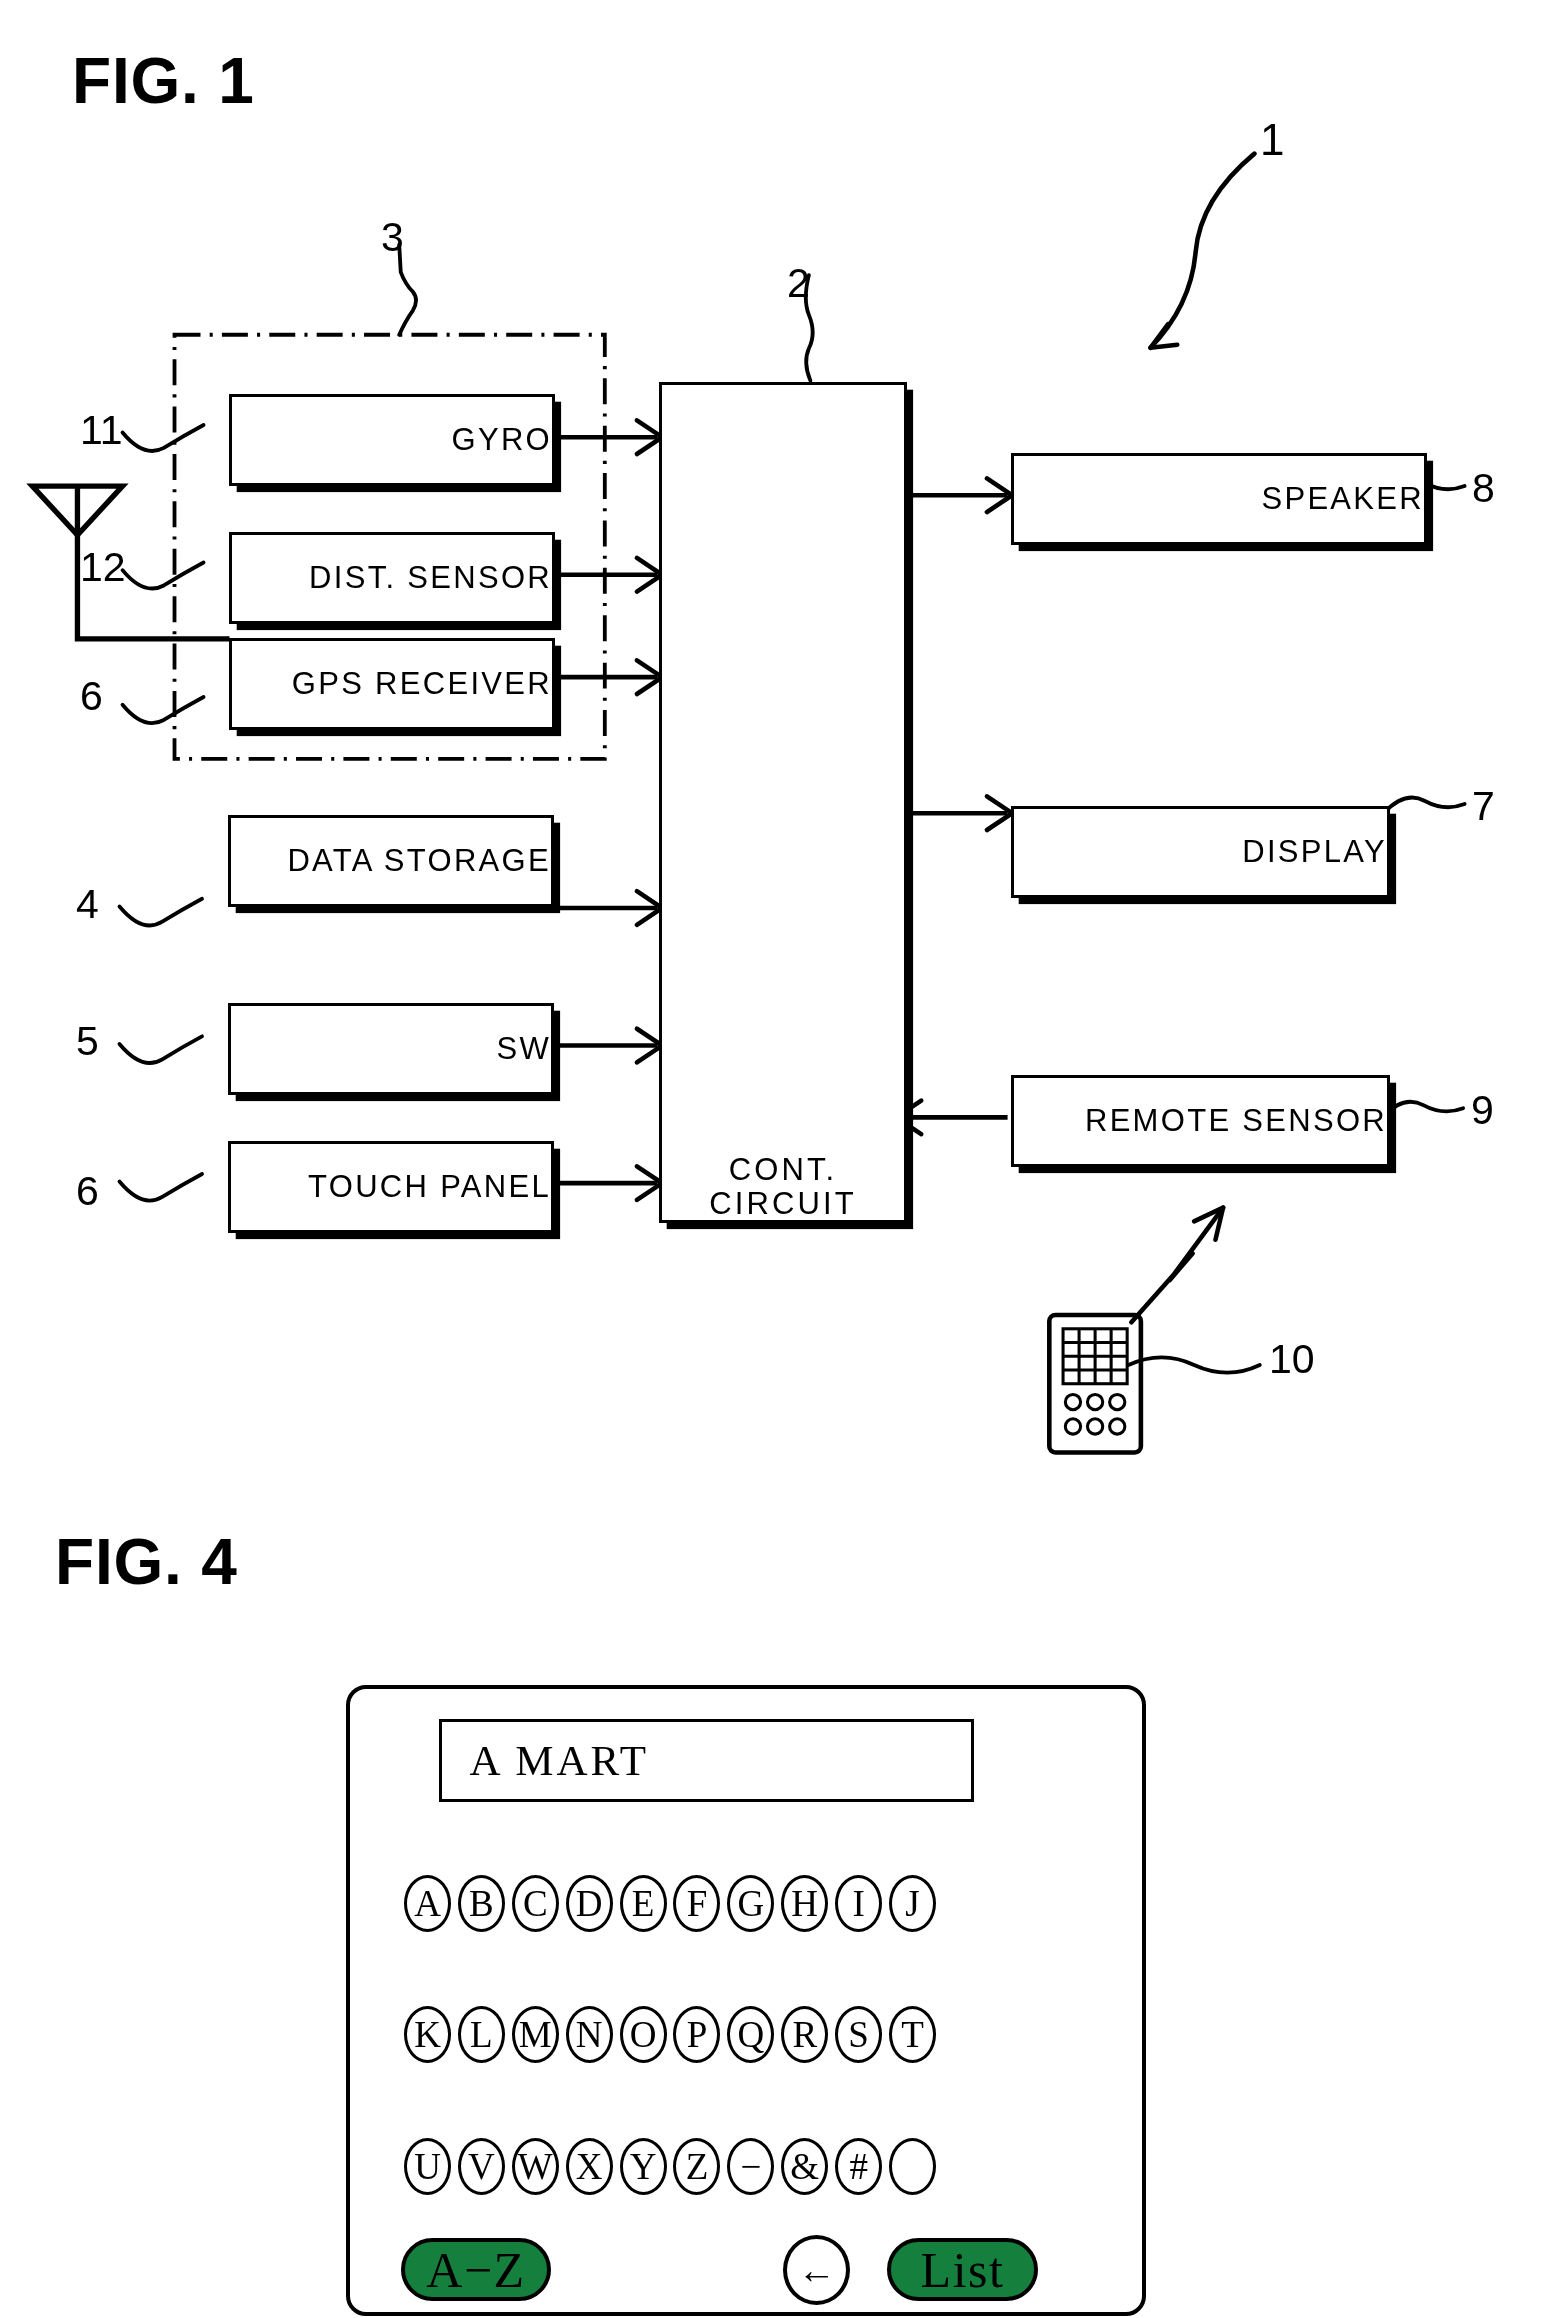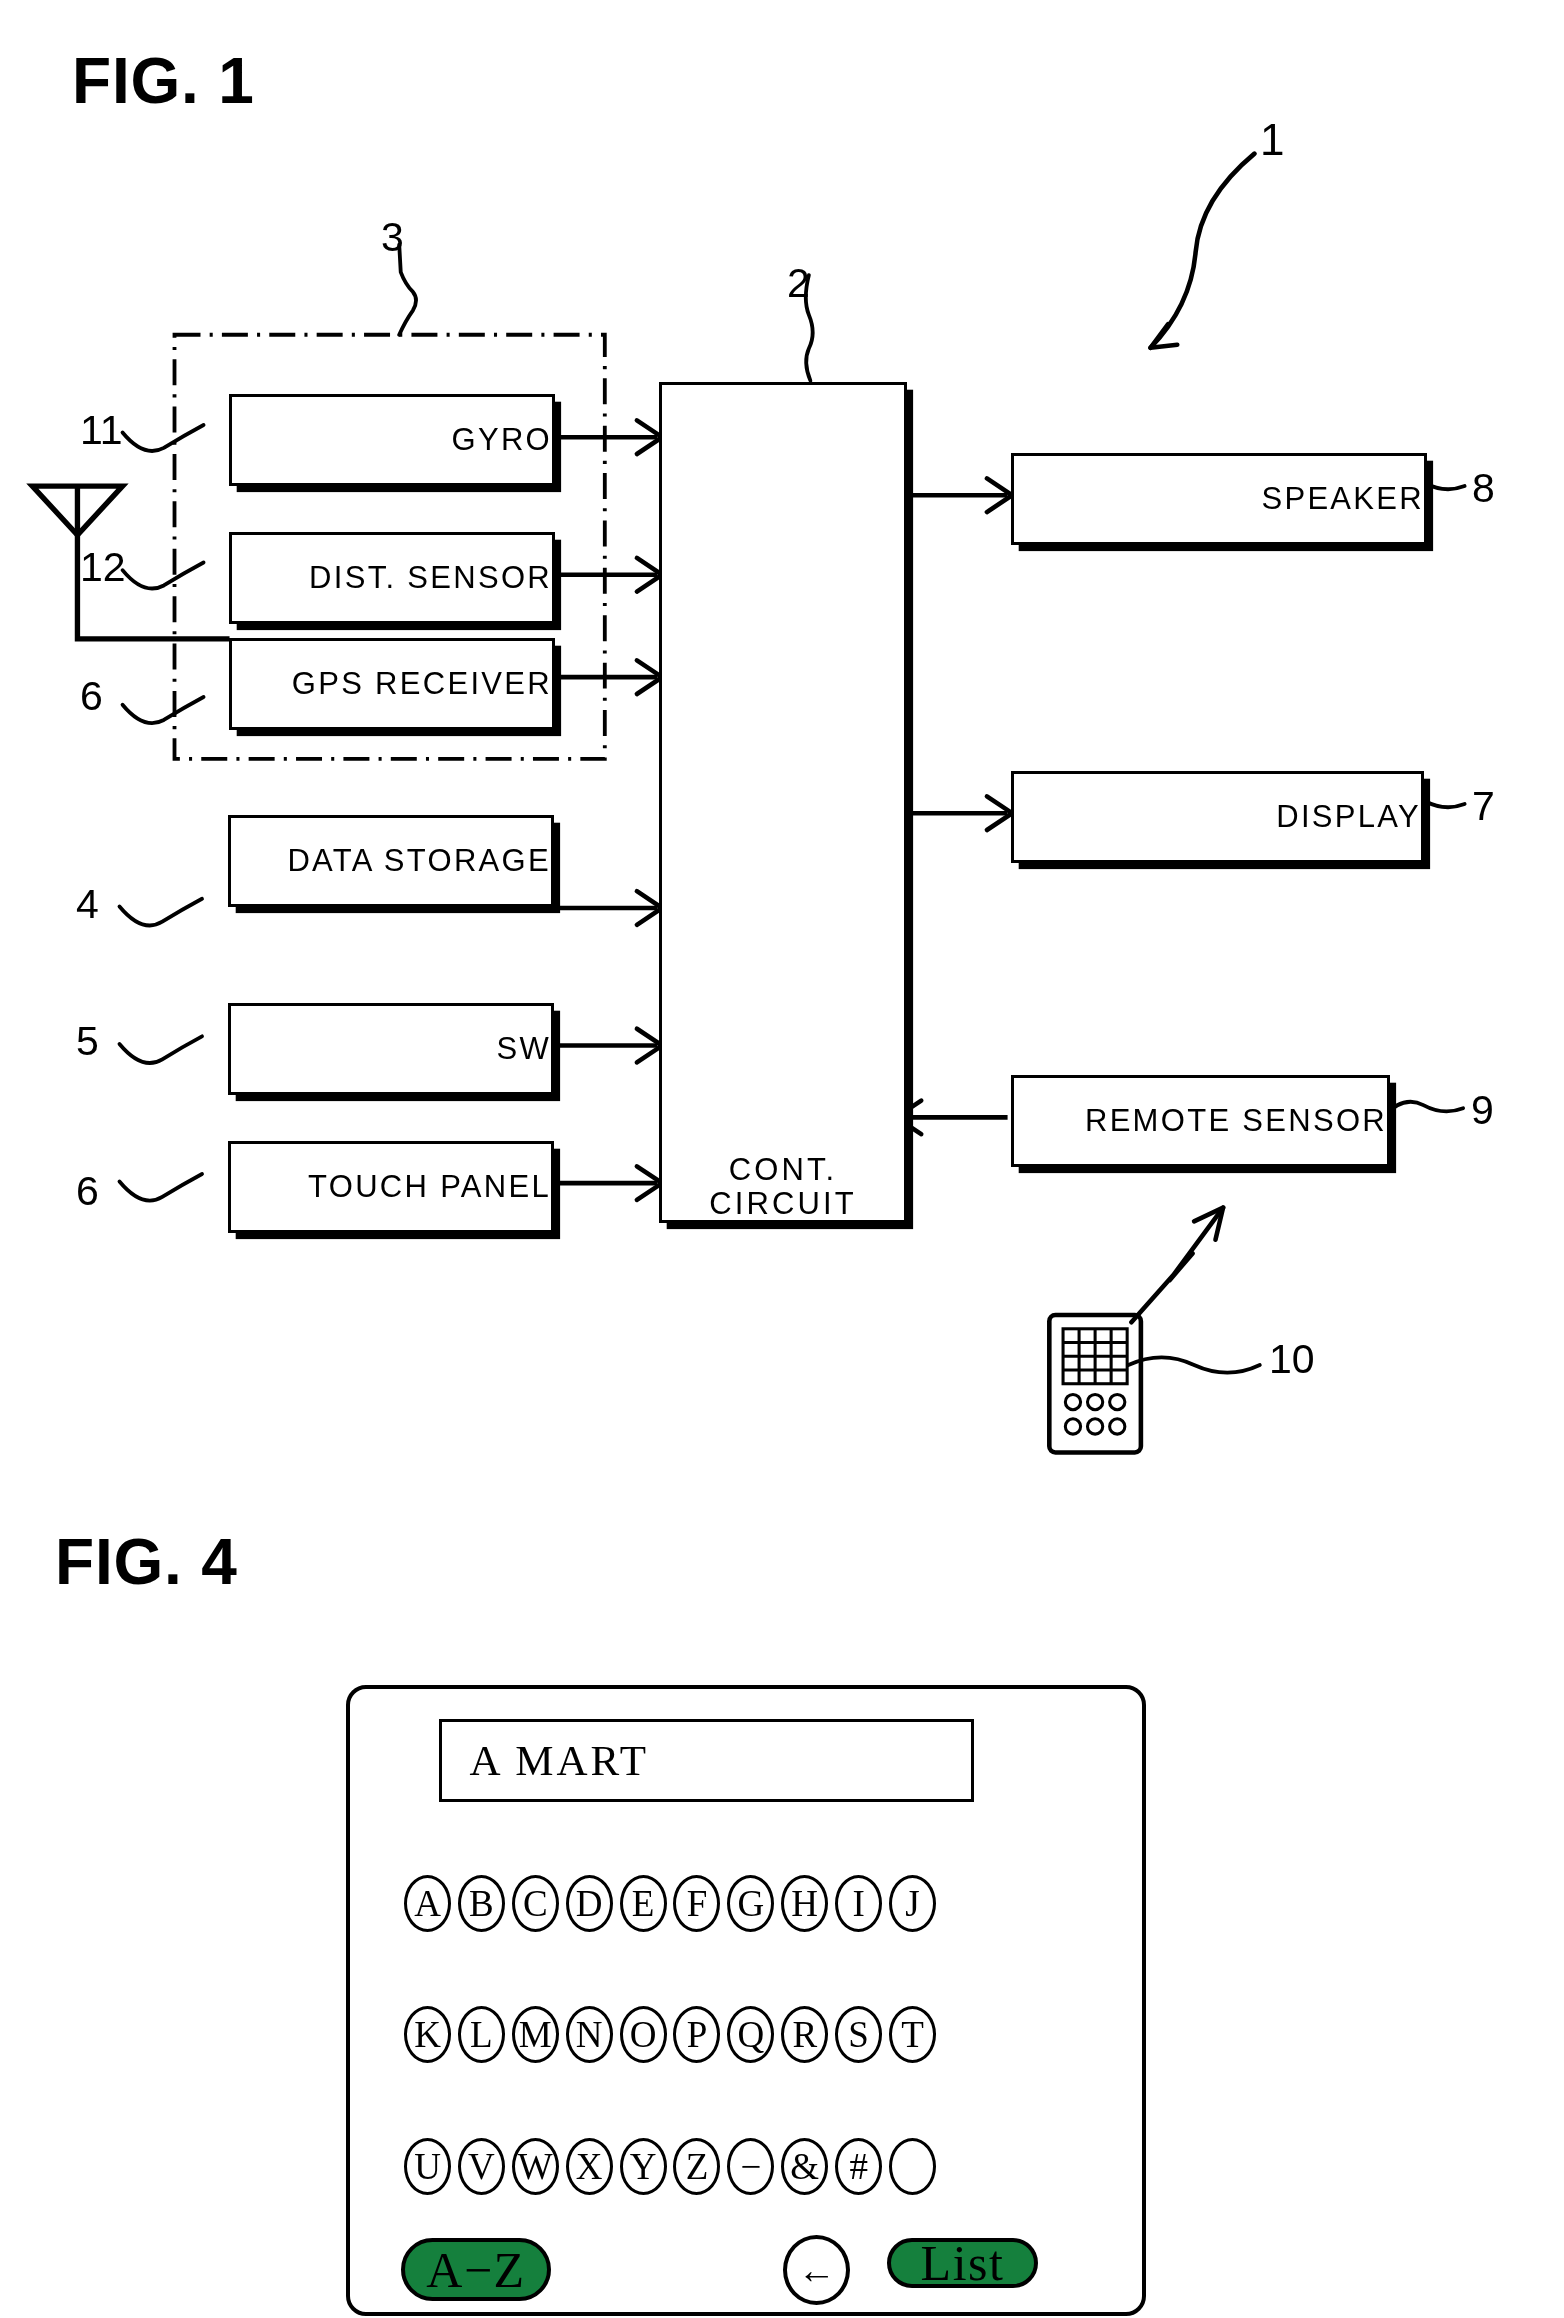--- a/index.html
+++ b/index.html
@@ -58,21 +58,21 @@
   #krow2{left:58px;top:321px;}
   #krow3{left:58px;top:453px;}
 
   .pill{
     position:absolute;border:4.6px solid #000;border-radius:32px;background:#15803d;
     display:flex;align-items:center;justify-content:center;
     font-family:Liberation Serif, serif;font-size:50px;letter-spacing:1.5px;
     box-sizing:border-box;
   }
   #btn-az{left:55px;top:553px;width:150px;height:63px;}
-  #btn-list{left:541px;top:553px;width:151px;height:50px;}
+  #btn-list{left:541px;top:553px;width:151px;height:63px;}
   #btn-back{
     position:absolute;left:437px;top:550px;width:67px;height:70px;
     border:4.6px solid #000;border-radius:50%;background:#fff;
     display:flex;align-items:center;justify-content:center;
     font-family:"Liberation Serif", serif;font-size:38px;box-sizing:border-box;
   }
 </style>
 </head>
 <body>
 
@@ -184,21 +184,21 @@
   <span>CONT.</span>
   <span>CIRCUIT</span>
 </div>
 <div class="ref" style="left:787px;top:260px;">2</div>
 
 <div class="blk" id="blk-speaker" style="left:1011px;top:453px;width:373px;height:86px;padding-left:37px;">
   <span>SPEAKER</span>
 </div>
 <div class="ref" style="left:1472px;top:465px;">8</div>
 
-<div class="blk" id="blk-display" style="left:1011px;top:771px;width:373px;height:86px;padding-left:34px;">
+<div class="blk" id="blk-display" style="left:1011px;top:806px;width:373px;height:86px;">
   <span>DISPLAY</span>
 </div>
 <div class="ref" style="left:1472px;top:783px;">7</div>
 
 <div class="blk" id="blk-remote-sensor" style="left:1011px;top:1075px;width:373px;height:86px;">
   <span>REMOTE SENSOR</span>
 </div>
 <div class="ref" style="left:1471px;top:1087px;">9</div>
 
 <svg class="ovl" style="left:1046px;top:1312px;" width="115" height="145" viewBox="0 0 150 190">

